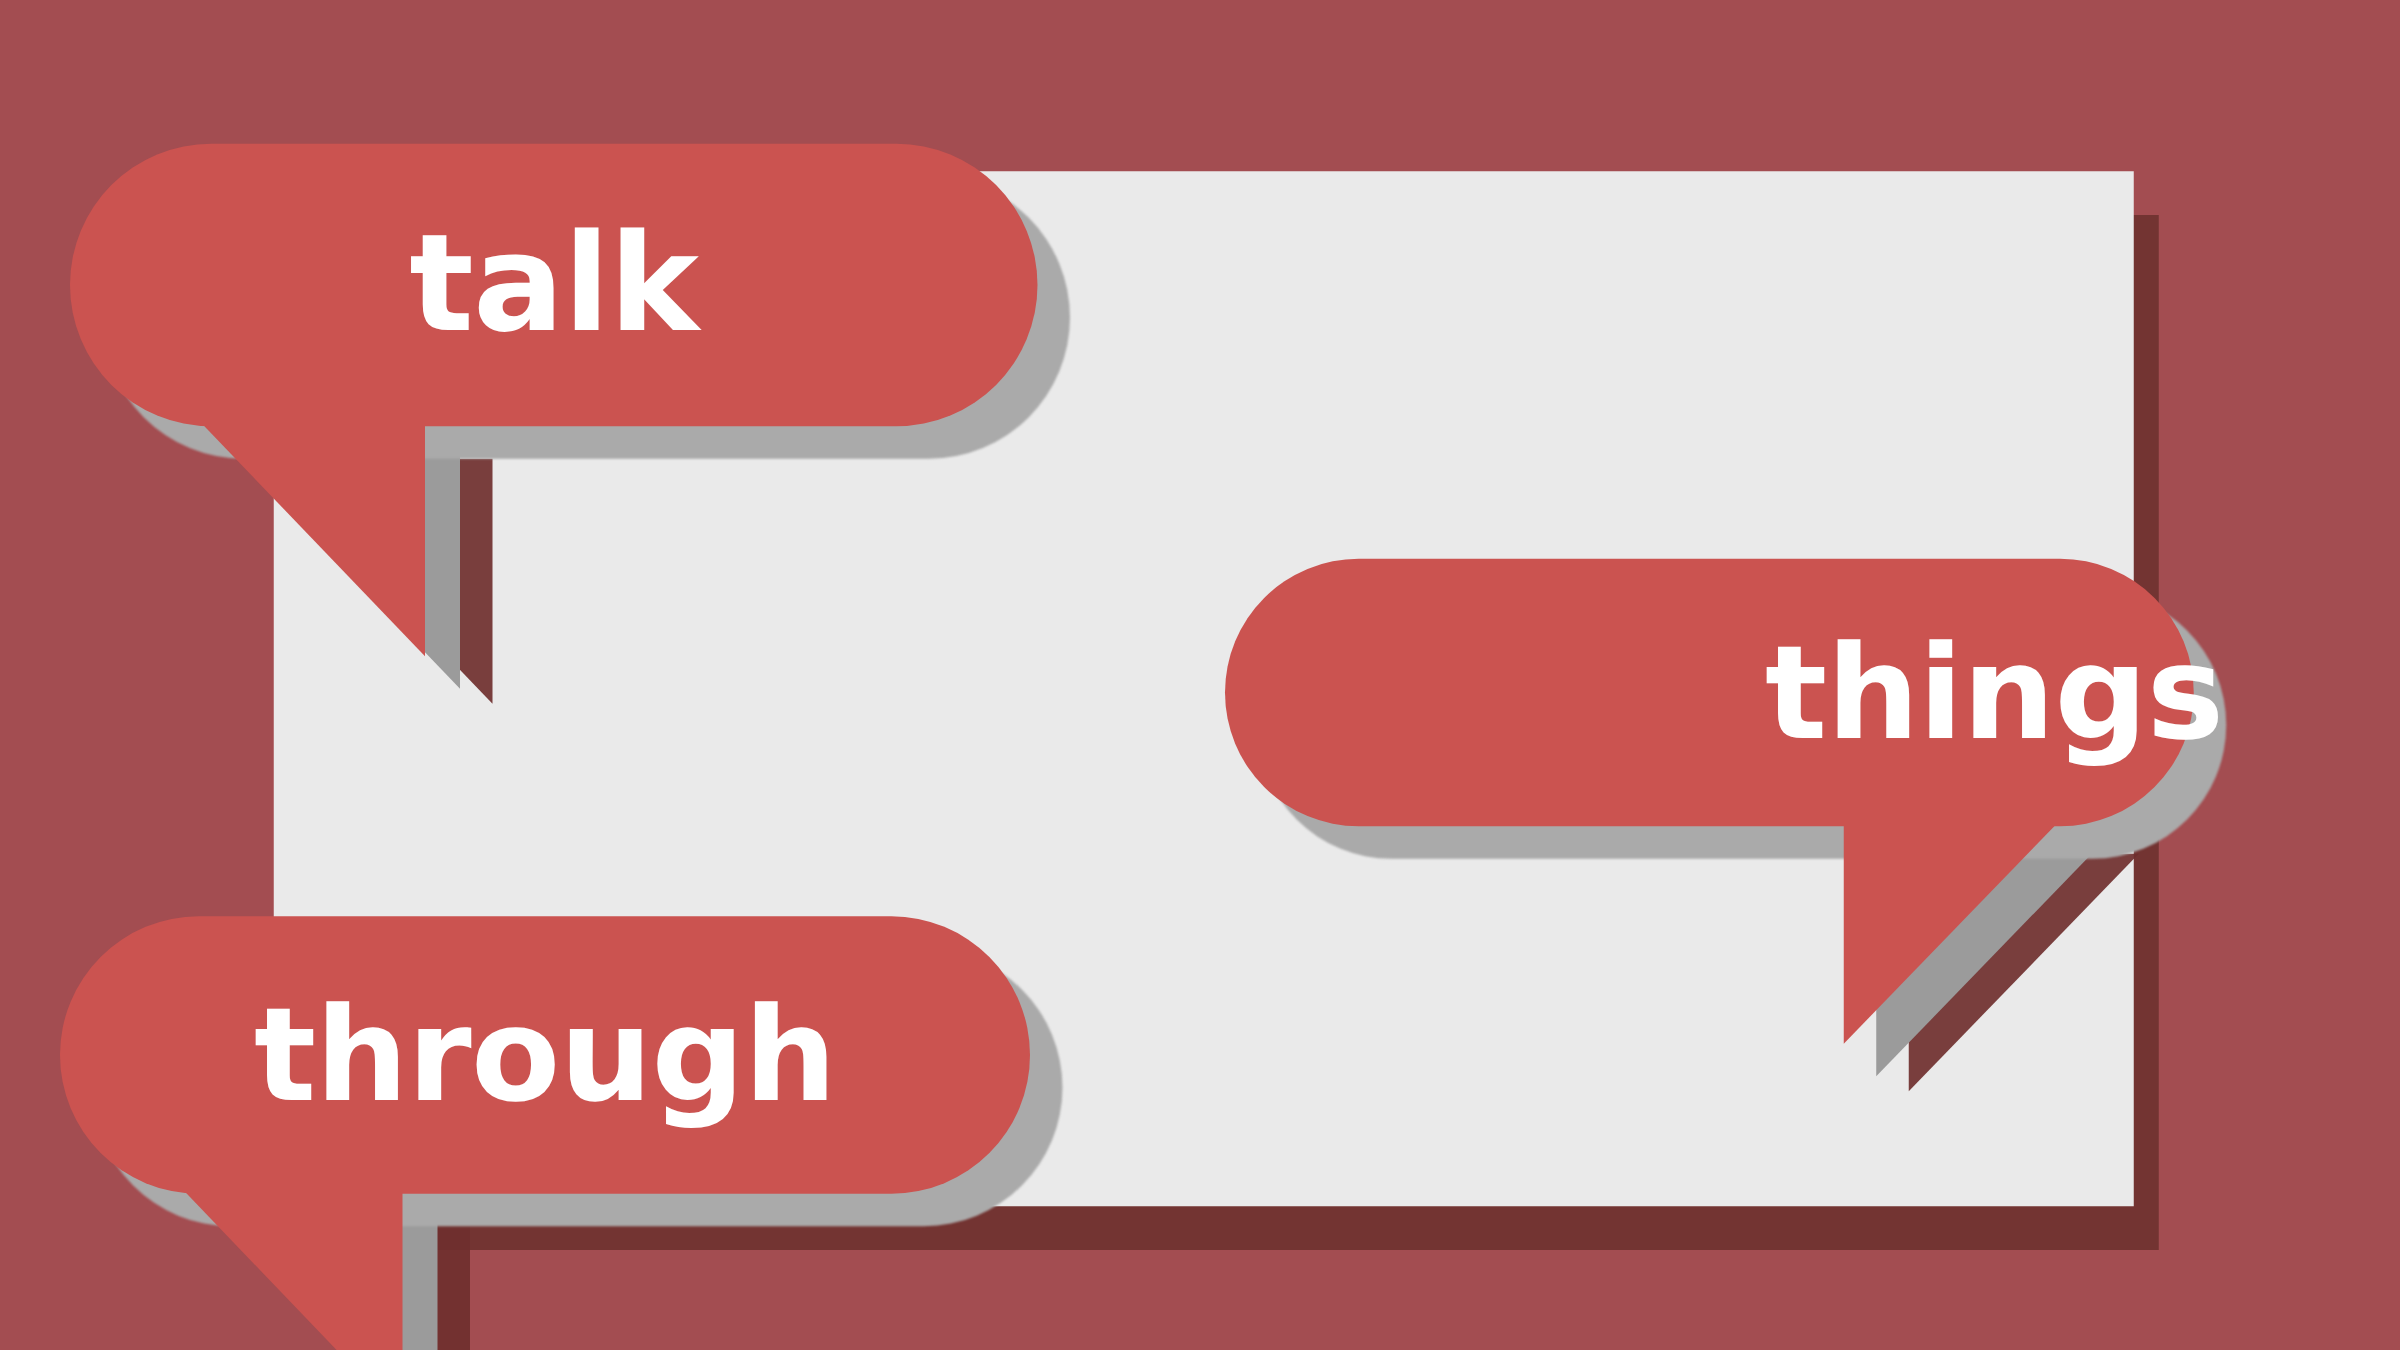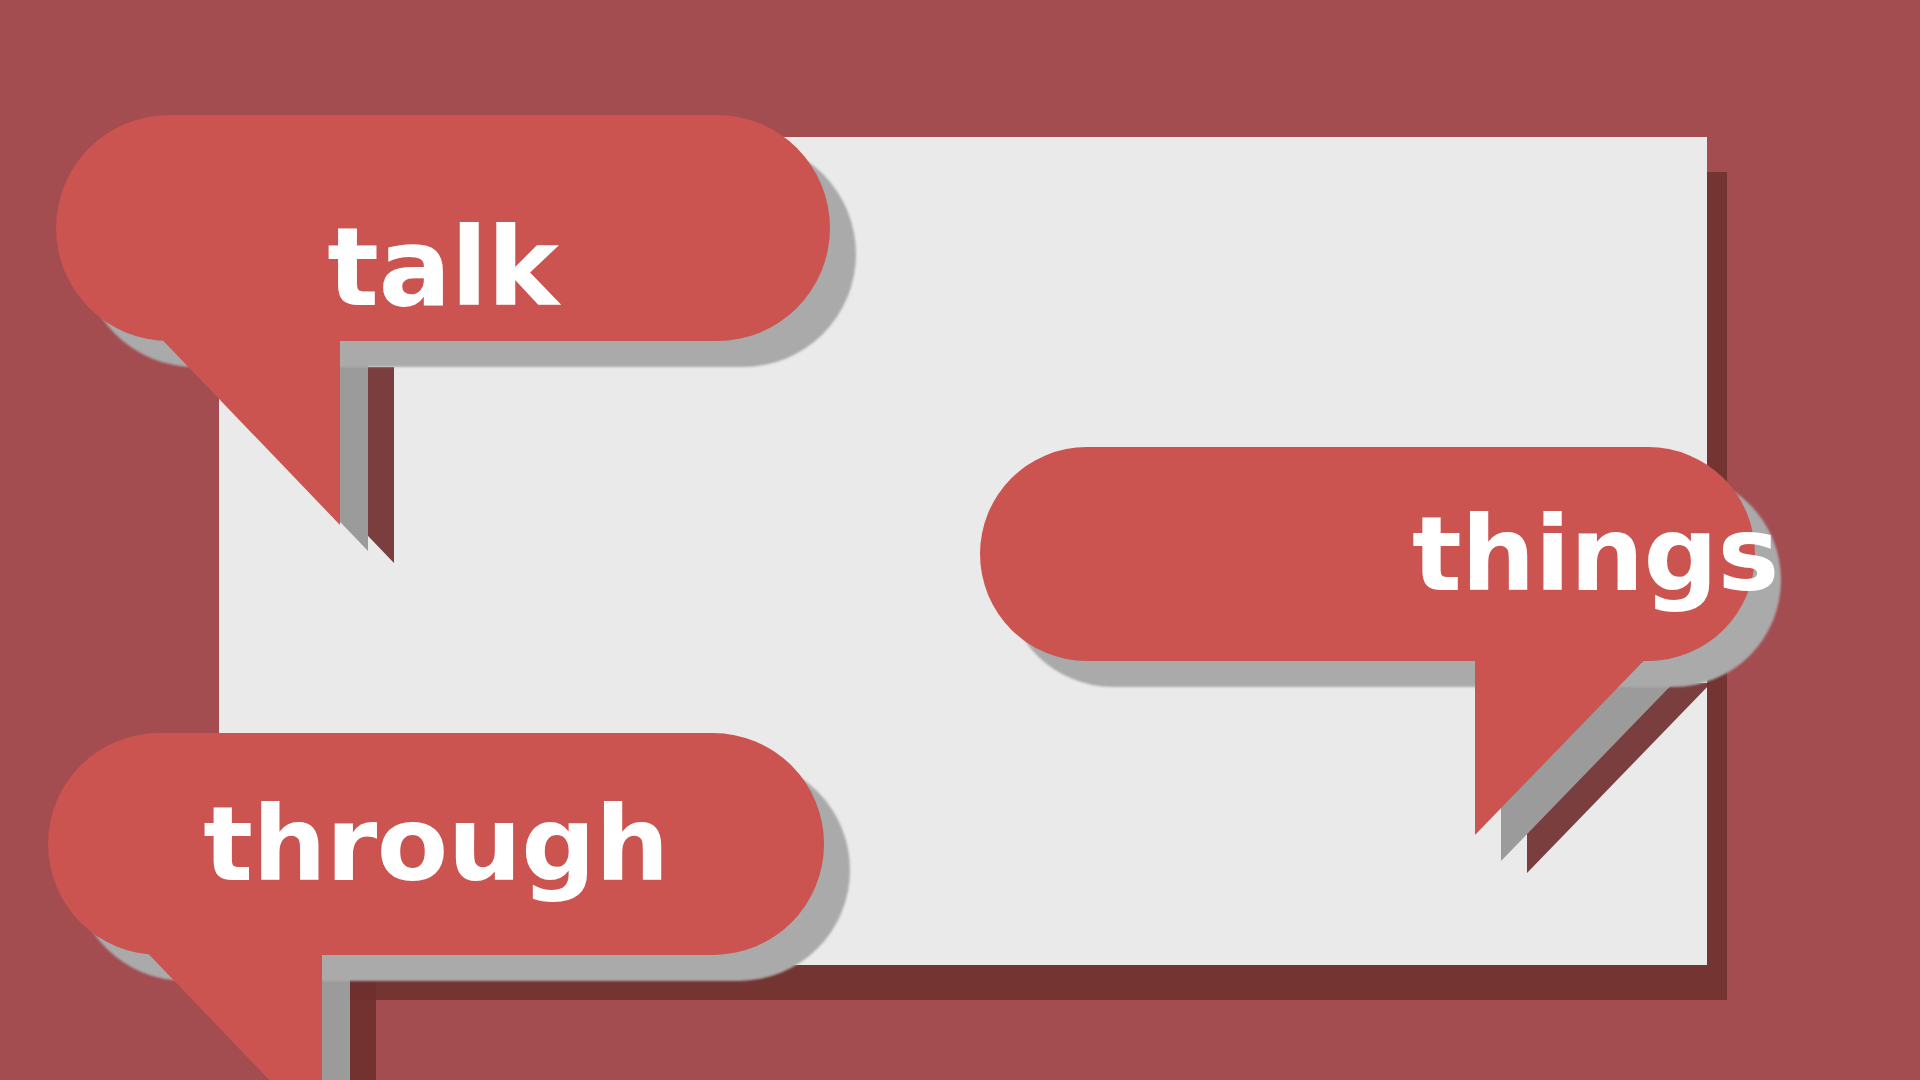--- a/index.html
+++ b/index.html
@@ -95,21 +95,21 @@
     color: #ffffff;
     font-weight: bold;
     letter-spacing: -0.5px;
     line-height: 1;
     white-space: nowrap;
     user-select: none;
   }
 
   
   #bubble-talk { left: 56px; top: 115px; width: 774px; height: 226px; }
-  #bubble-talk .bub-label { justify-content: center; font-size: 108px; padding-right: 248px; margin-top: 40px; }
+  #bubble-talk .bub-label { justify-content: center; font-size: 108px; padding-right: 248px; }
   #bubble-talk .bub-tail {
     left: 96px; top: 214px;
     border-left: 0 solid transparent;
     border-right: 188px solid #cb5350;
     border-bottom: 196px solid transparent;
   }
   #bubble-talk .tail-dark {
     left: 150px; top: 252px;
     border-left: 0 solid transparent;
     border-right: 188px solid #6f2f2e;

